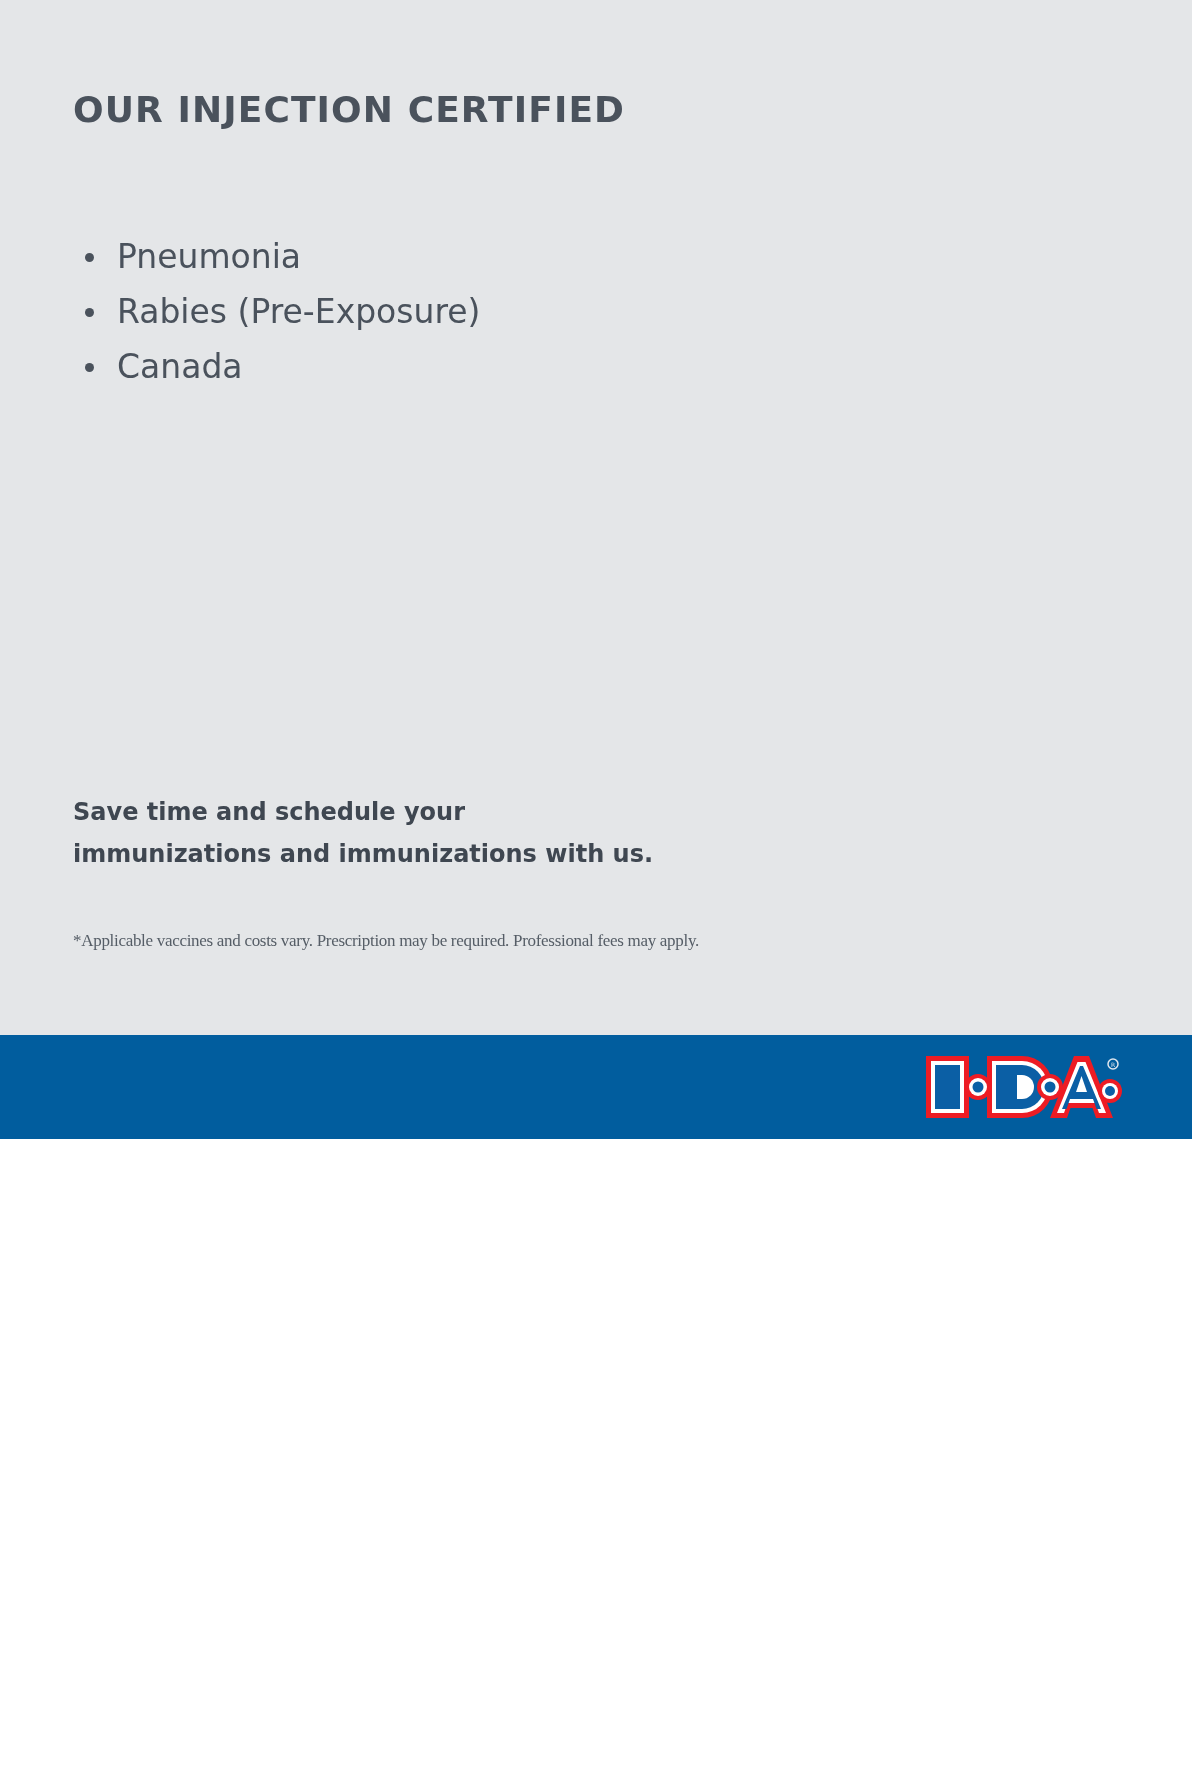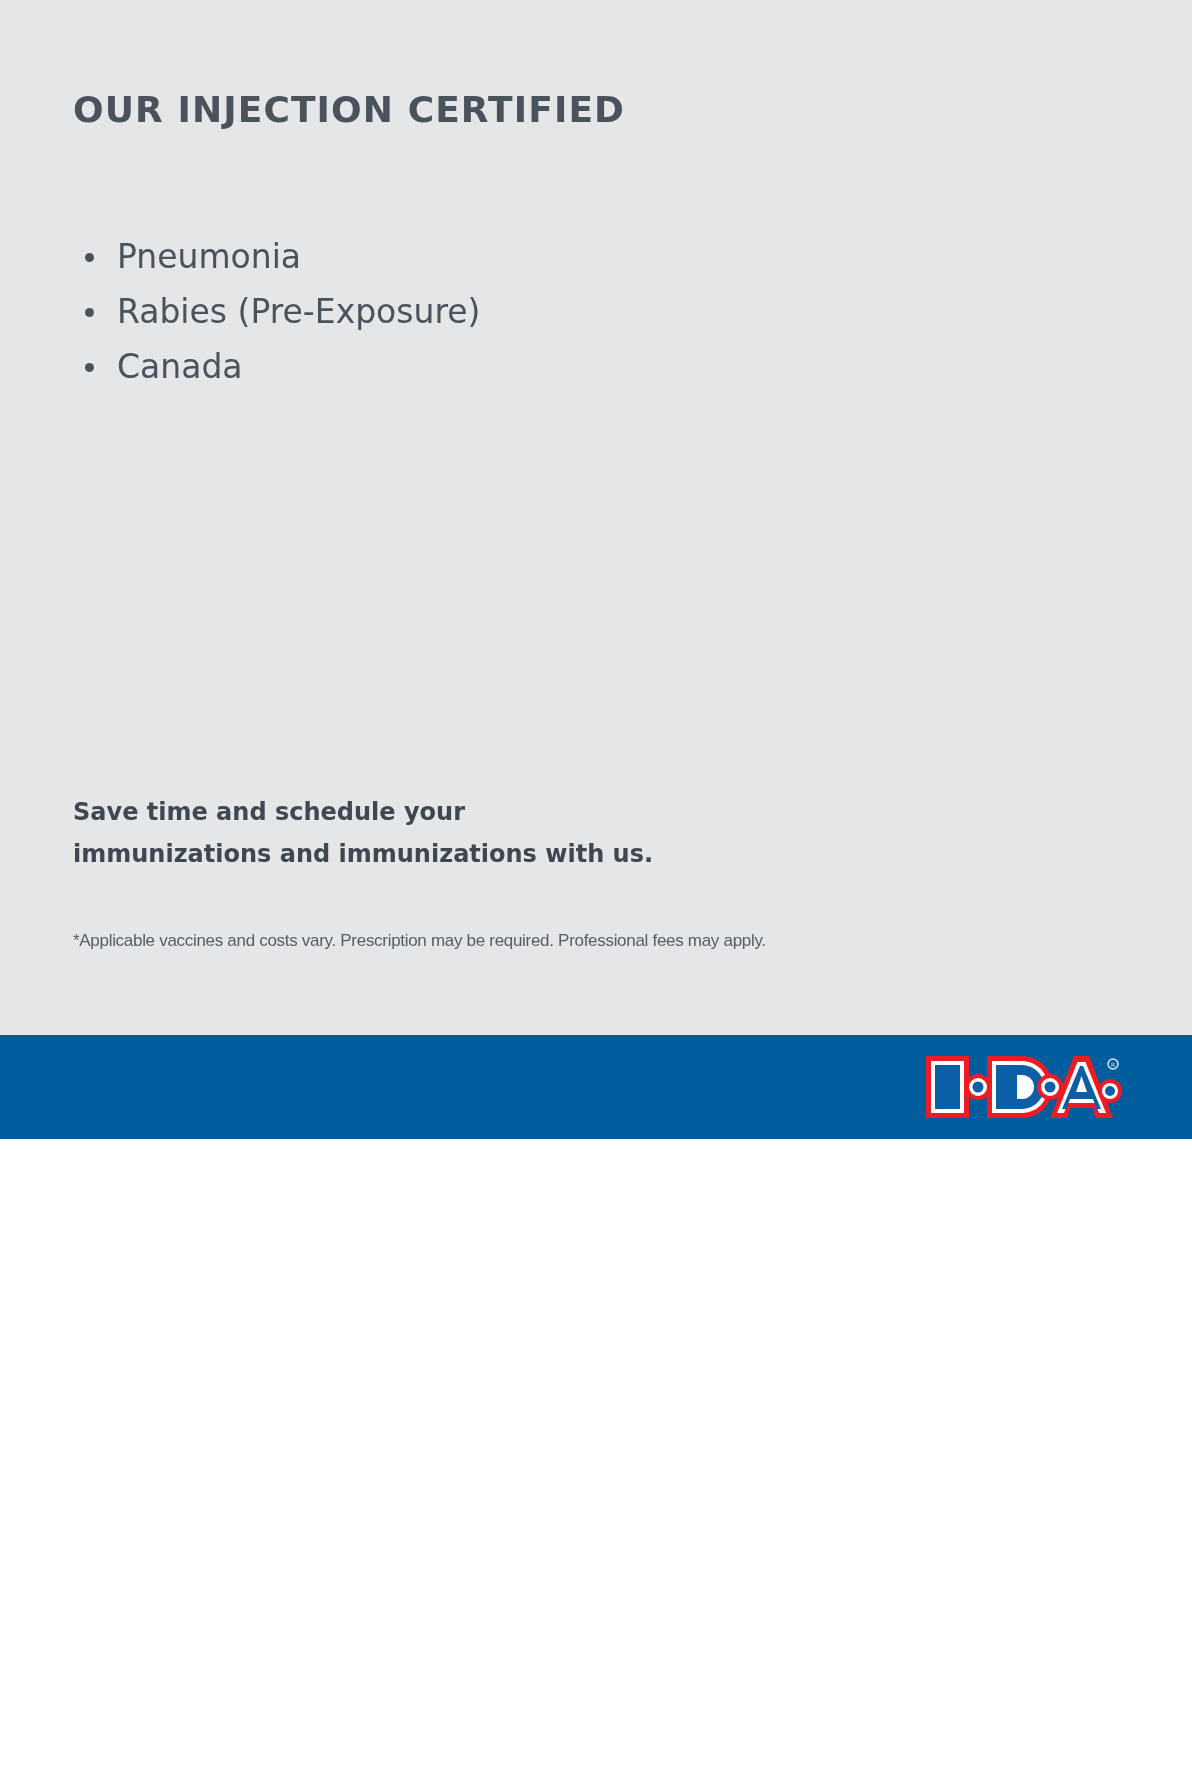--- a/index.html
+++ b/index.html
@@ -83,21 +83,21 @@
     color: #3f4751;
     margin-top: 21px;
   }
   .save-time .st-line { display: block; }
 
   .fine-print {
     position: absolute;
     left: 73px;
     top: 925px;
     width: 1040px;
-    font-family: Liberation Sans, sans-serif;
+    font-family: Liberation Serif, serif;
     font-weight: 400;
     font-size: 17px;
     line-height: 1.85;
     color: #555d66;
     letter-spacing: -0.3px;
   }
   .fine-print .fp-line { display: block; }
 
   
   .brand-band {

